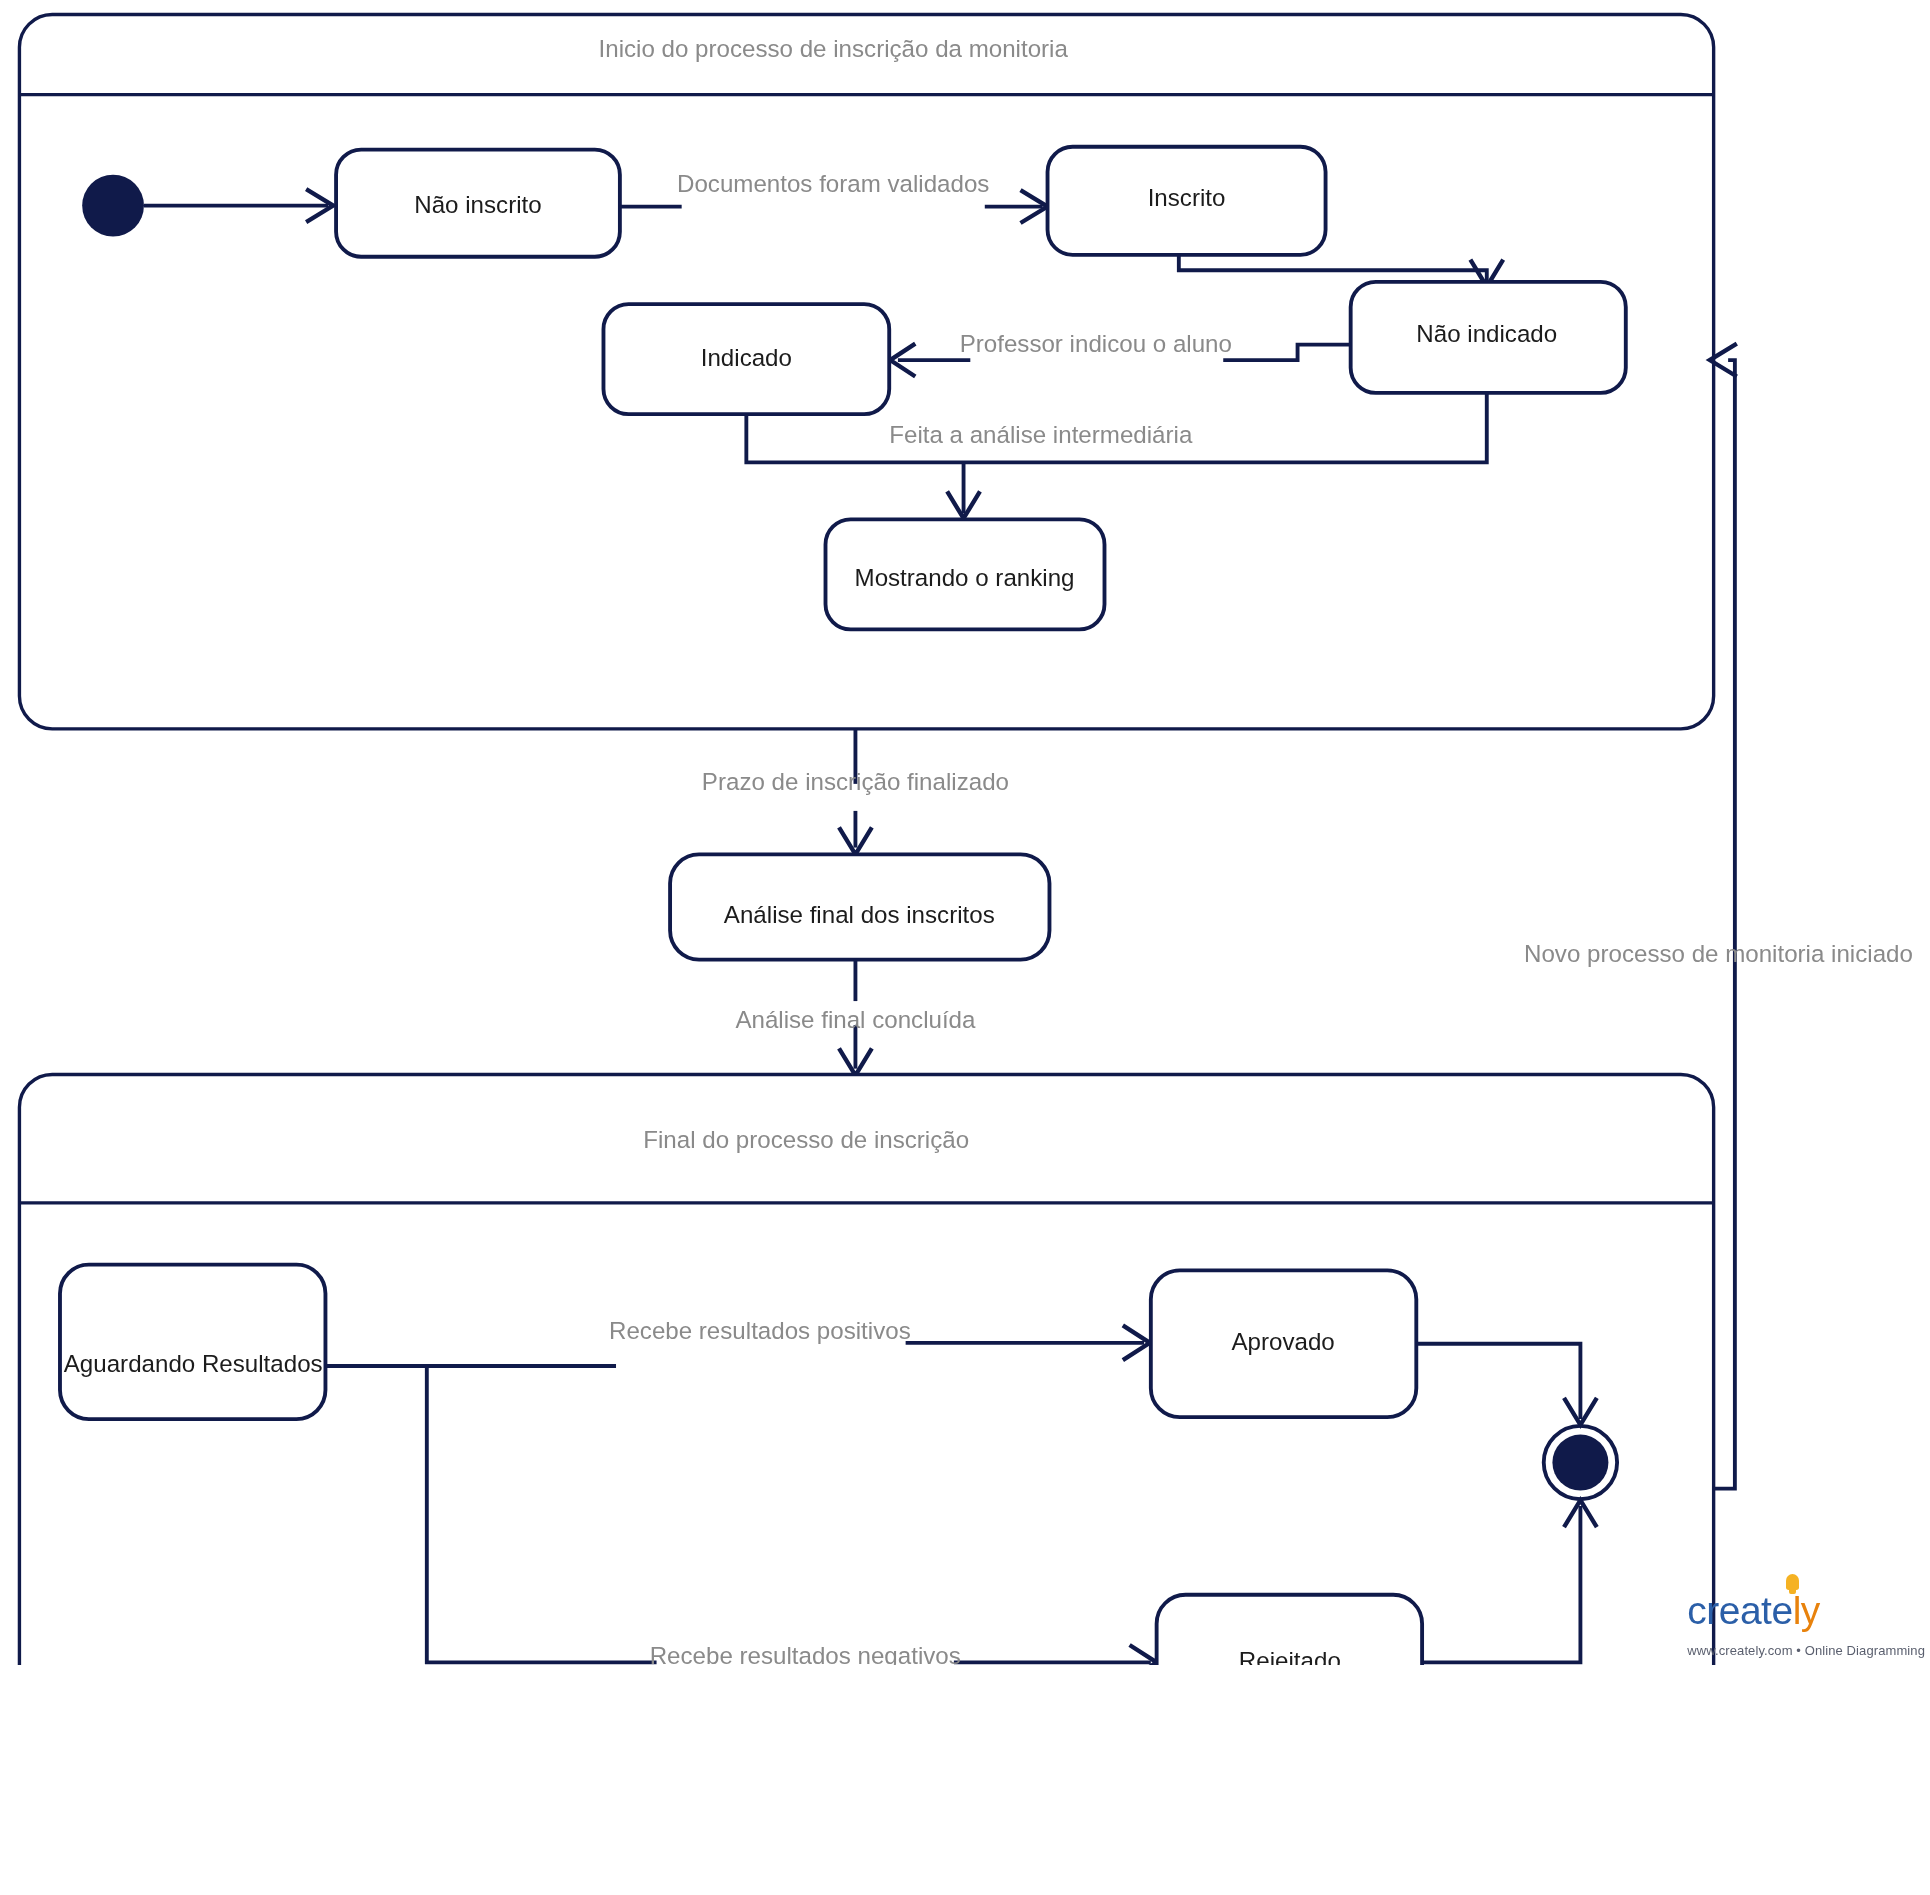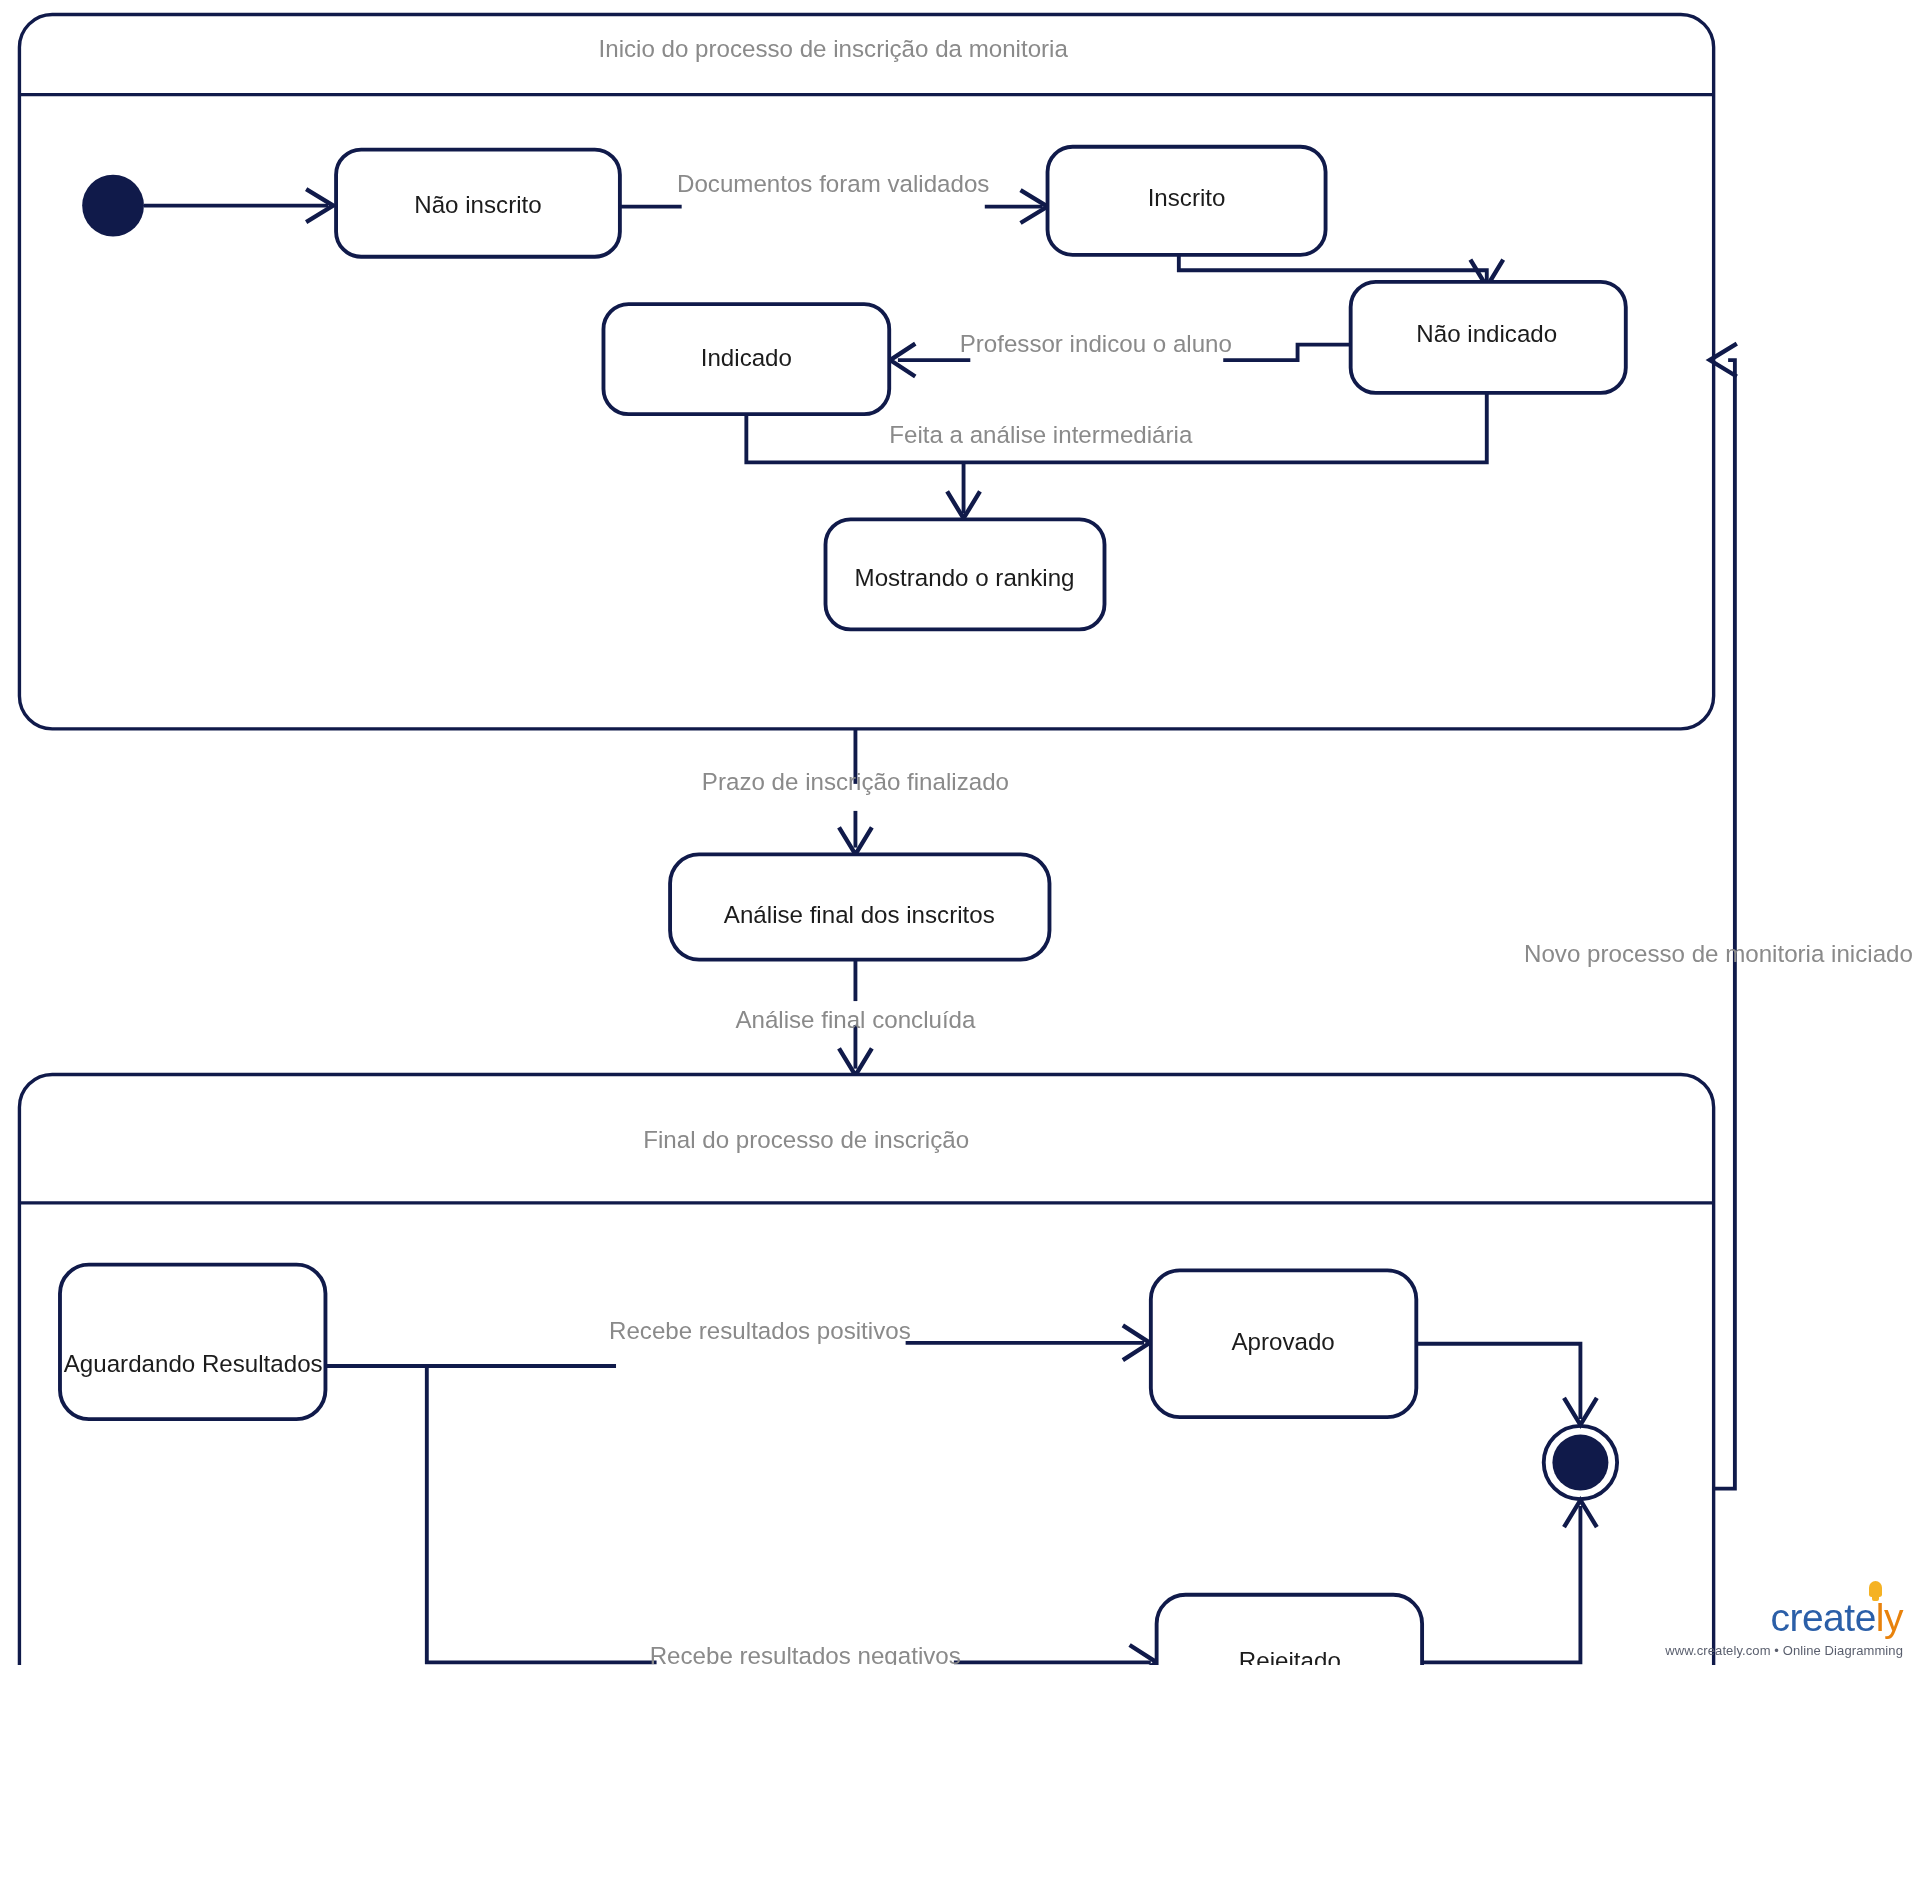--- a/index.html
+++ b/index.html
@@ -77,23 +77,23 @@
   }
   text.region-title {
     font-family: "Liberation Sans", sans-serif;
     font-size: 25px;
     fill: #8a8a8a;
     text-anchor: middle;
     dominant-baseline: middle;
   }
   .logo {
     position: absolute;
-    right: 27px;
+    right: 5px;
     bottom: 7.7px;
-    text-align: right;
+    text-align: left;
     line-height: 1;
     user-select: none;
   }
   .logo-word {
     font-family: "Liberation Sans", sans-serif;
     font-size: 39px;
     font-weight: 400;
     letter-spacing: -0.5px;
     position: relative;
     display: inline-block;
@@ -116,21 +116,21 @@
     bottom: -3.9px;
     width: 6.8px;
     height: 3.9px;
     background: #f5b223;
     border-radius: 0 0 1.9px 1.9px;
   }
   .logo-sub {
     font-family: "Liberation Sans", sans-serif;
     font-size: 13px;
     color: #5a5f6e;
-    margin-top: 7px;
+    margin-top: 14px;
     letter-spacing: 0.1px;
   }
 </style>
 </head>
 <body>
 
 <div id="canvas-wrap">
 
   <svg class="diagram" viewBox="0 0 1999 1963">
 

